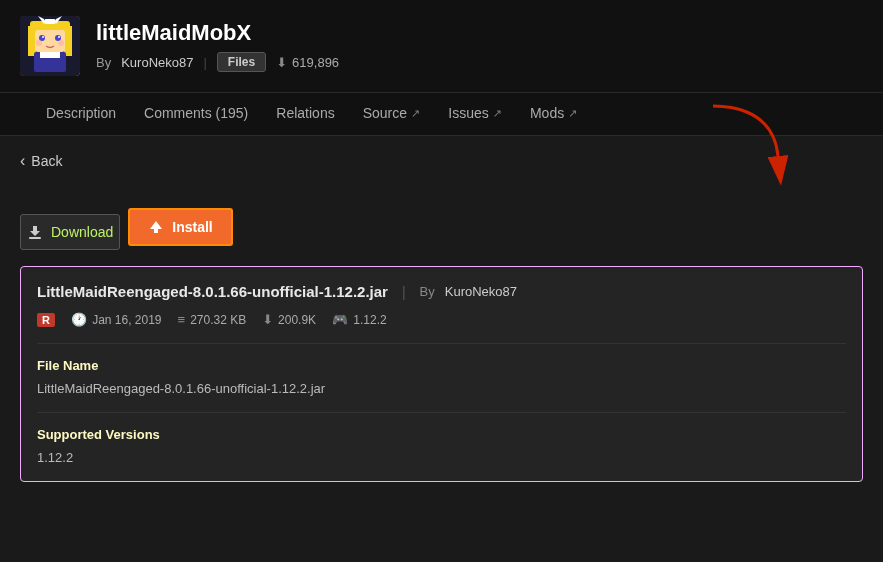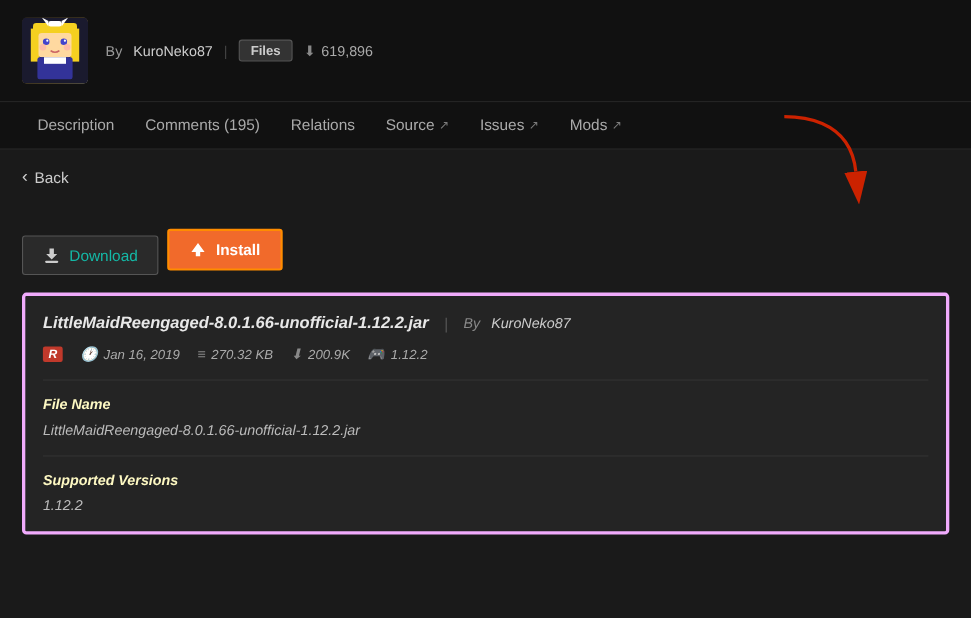--- a/index.html
+++ b/index.html
@@ -77,21 +77,21 @@
       gap: 5px;
       color: #aaa;
     }
     .dl-icon {
       color: #888;
     }
 
     
     .nav-tabs {
       background: #111;
-      padding: 0 20px;
+      padding: 0 32px;
       display: flex;
       align-items: flex-end;
       border-bottom: 1px solid #2a2a2a;
     }
     .nav-tab {
       padding: 12px 14px;
       color: #aaa;
       cursor: pointer;
       font-size: 14px;
       border-bottom: 2px solid transparent;
@@ -144,22 +144,22 @@
       display: flex;
       gap: 8px;
       align-items: center;
     }
     .btn-download {
       display: flex;
       align-items: center;
       gap: 8px;
       background: #2a2a2a;
       border: 1px solid #555;
-      color: #14b8a6;
-      padding: 9px 18px;
+      color: #bef264;
+      padding: 9px 6px;
       border-radius: 3px;
       cursor: pointer;
       font-size: 14px;
       font-weight: 500;
       margin-top: 28px;
     }
     .btn-install {
       display: flex;
       align-items: center;
       gap: 8px;
@@ -170,24 +170,23 @@
       border-radius: 3px;
       cursor: pointer;
       font-size: 14px;
       font-weight: 600;
       margin-top: 18px;
     }
 
     
     .file-card {
       background: #242424;
-      border: 3px solid #f0abfc;
+      border: 1px solid #f0abfc;
       border-radius: 4px;
       padding: 16px;
-      font-style: italic;
     }
     .file-card-header {
       display: flex;
       align-items: center;
       gap: 10px;
       margin-bottom: 12px;
       flex-wrap: wrap;
     }
     .file-name-main {
       font-size: 15px;
@@ -273,20 +272,21 @@
         <rect x="14" y="36" width="32" height="20" fill="#333399" rx="2"></rect>
         <rect x="20" y="36" width="20" height="6" fill="#ffffff"></rect>
 
         <rect x="24" y="3" width="12" height="5" fill="#ffffff" rx="2"></rect>
         <polygon points="24,3 18,0 24,8" fill="#ffffff"></polygon>
         <polygon points="36,3 42,0 36,8" fill="#ffffff"></polygon>
       </svg>
     </div>
   </div>
   <div class="header-info">
+    <div class="mod-title">littleMaidMobX</div>
     <div class="header-meta">
       <span class="by">By</span>
       <span class="author">KuroNeko87</span>
       <span class="separator">|</span>
       <span class="mods-badge">Files</span>
       <span class="download-count">
         <span class="dl-icon">⬇</span>
         <span>619,896</span>
       </span>
     </div>

